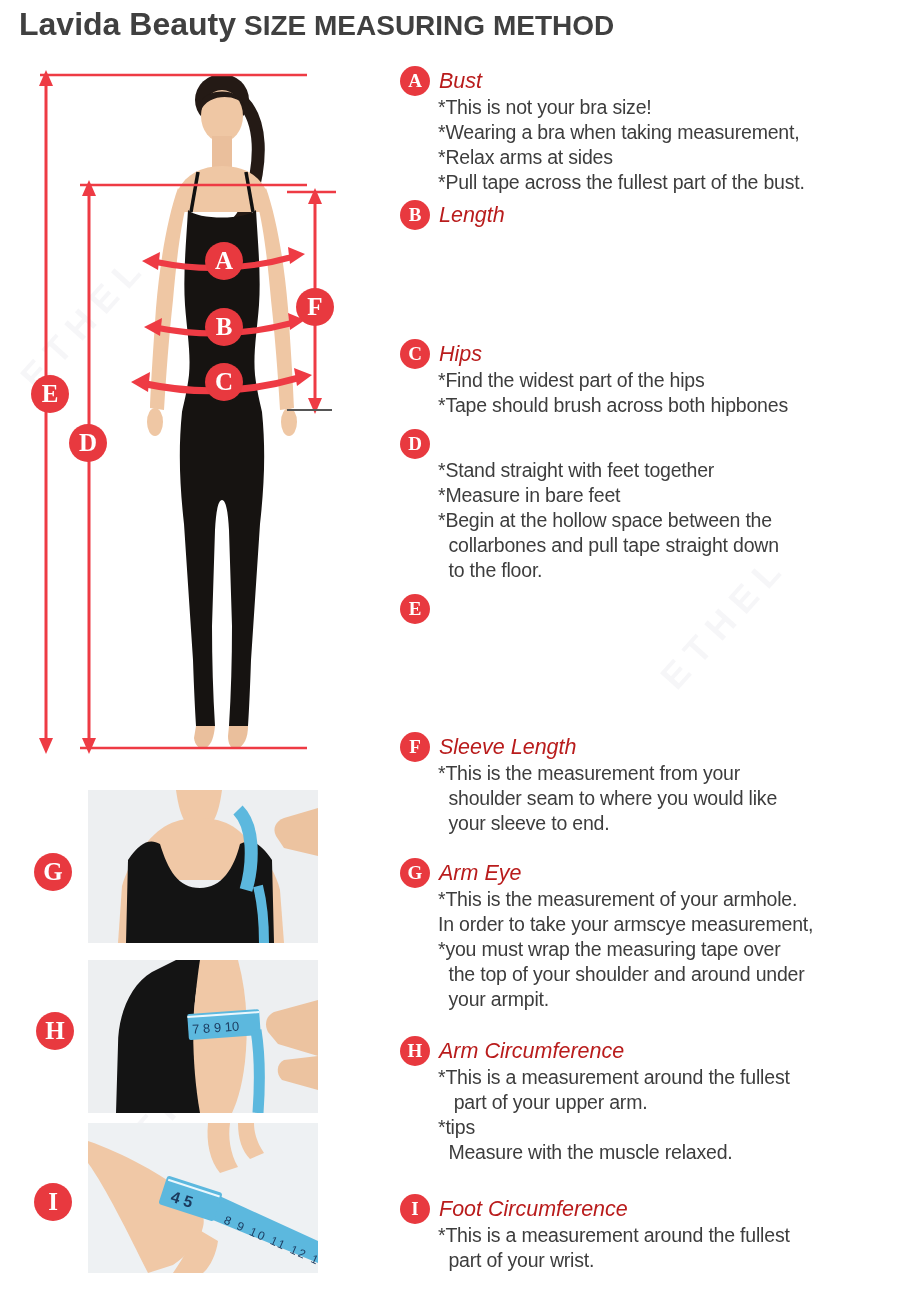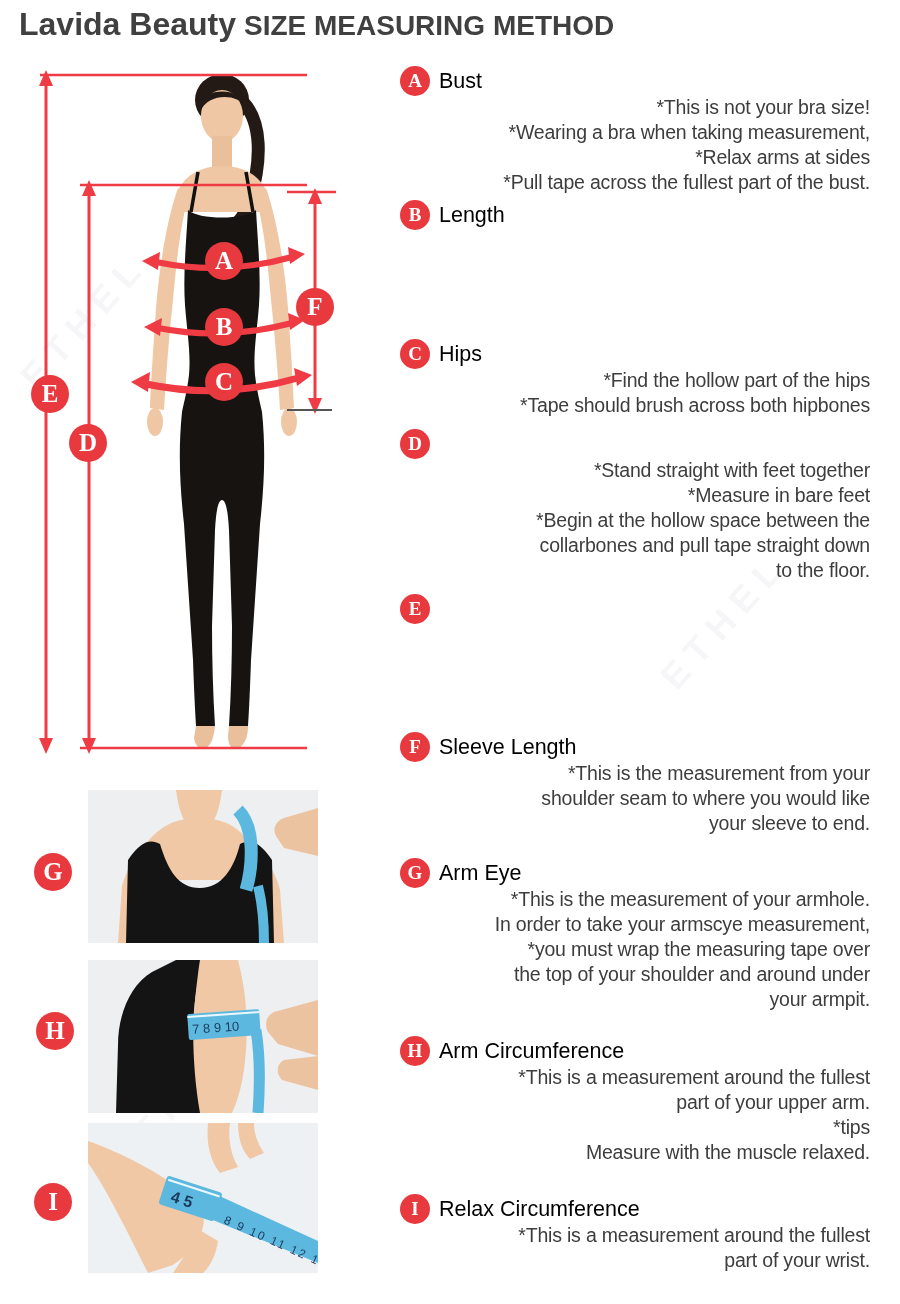--- a/index.html
+++ b/index.html
@@ -26,23 +26,23 @@
 
   
   .photo{position:absolute;left:88px;width:230px;}
 
   
   .section{position:absolute;left:400px;width:470px;}
   .srow{display:flex;align-items:center;}
   .sbadge{width:30px;height:30px;border-radius:50%;background:#e8393f;color:#fff;
           flex:0 0 30px;display:flex;align-items:center;justify-content:center;
           font-family:"Liberation Serif", serif;font-weight:700;font-size:19px;}
-  .sheading{margin-left:9px;font-size:21.5px;color:#000000;line-height:30px;}
+  .sheading{margin-left:9px;font-size:21.5px;color:#b91c1c;line-height:30px;font-style:italic;}
   .lines{margin-left:38px;margin-top:-1px;white-space:pre;font-size:19.5px;line-height:25px;
-         color:#3d3d3d;letter-spacing:-0.2px;text-align:right;}
+         color:#3d3d3d;letter-spacing:-0.2px;}
 </style>
 </head>
 <body>
 
 <div class="page">
 
   <div class="wm" style="left:0px;top:300px;">ETHEL</div>
   <div class="wm" style="left:90px;top:1080px;">ETHEL</div>
   <div class="wm" style="left:640px;top:600px;">ETHEL</div>
 
@@ -178,21 +178,21 @@
         <div class="sbadge">B</div>
     <div class="sheading">Length</div>
       </div>
   </div>
 
   <div class="section" style="top:339px;">
     <div class="srow">
         <div class="sbadge">C</div>
     <div class="sheading">Hips</div>
       </div>
-    <div class="lines">*Find the hollow part of the hips
+    <div class="lines">*Find the widest part of the hips
 *Tape should brush across both hipbones</div>
   </div>
 
   <div class="section" style="top:429px;">
     <div class="srow">
         <div class="sbadge">D</div>
       </div>
     <div class="lines">*Stand straight with feet together
 *Measure in bare feet
 *Begin at the hollow space between the
@@ -235,19 +235,19 @@
       </div>
     <div class="lines">*This is a measurement around the fullest
    part of your upper arm.
 *tips
   Measure with the muscle relaxed.</div>
   </div>
 
   <div class="section" style="top:1194px;">
     <div class="srow">
         <div class="sbadge">I</div>
-    <div class="sheading">Relax Circumference</div>
+    <div class="sheading">Foot Circumference</div>
       </div>
     <div class="lines">*This is a measurement around the fullest
   part of your wrist.</div>
   </div>
 
 </div>
 
 </body></html>

